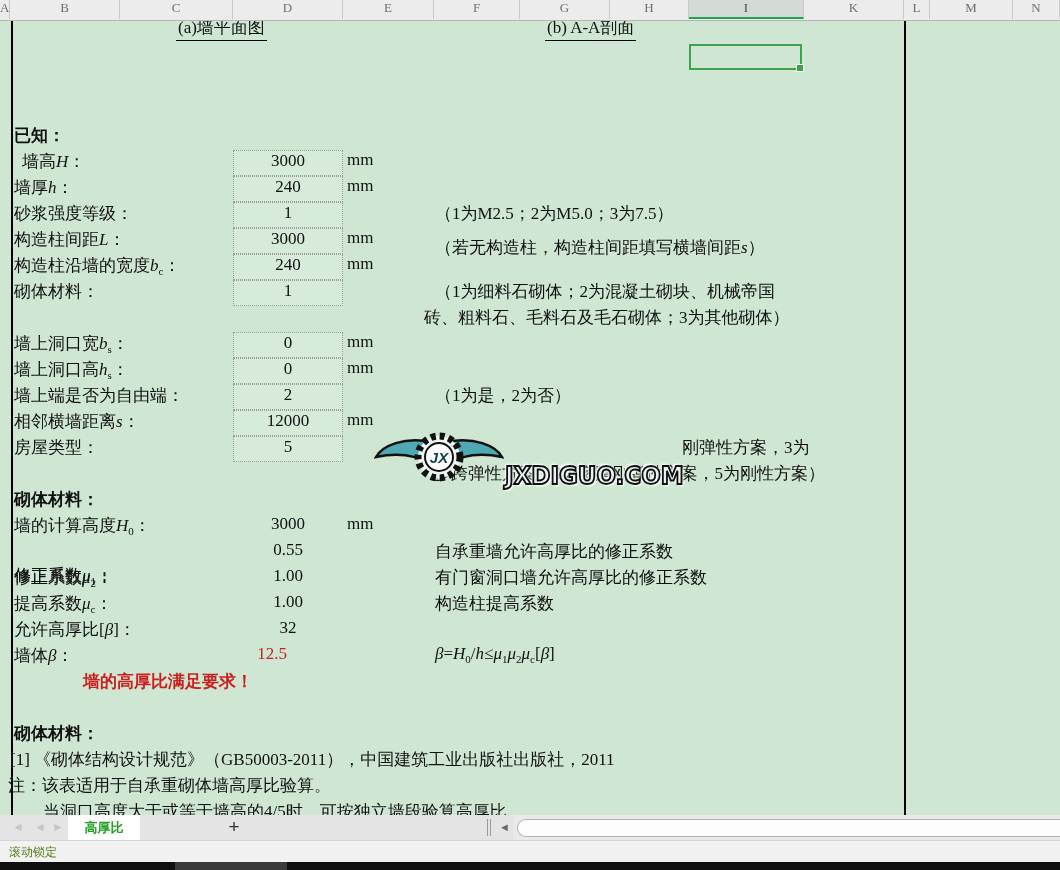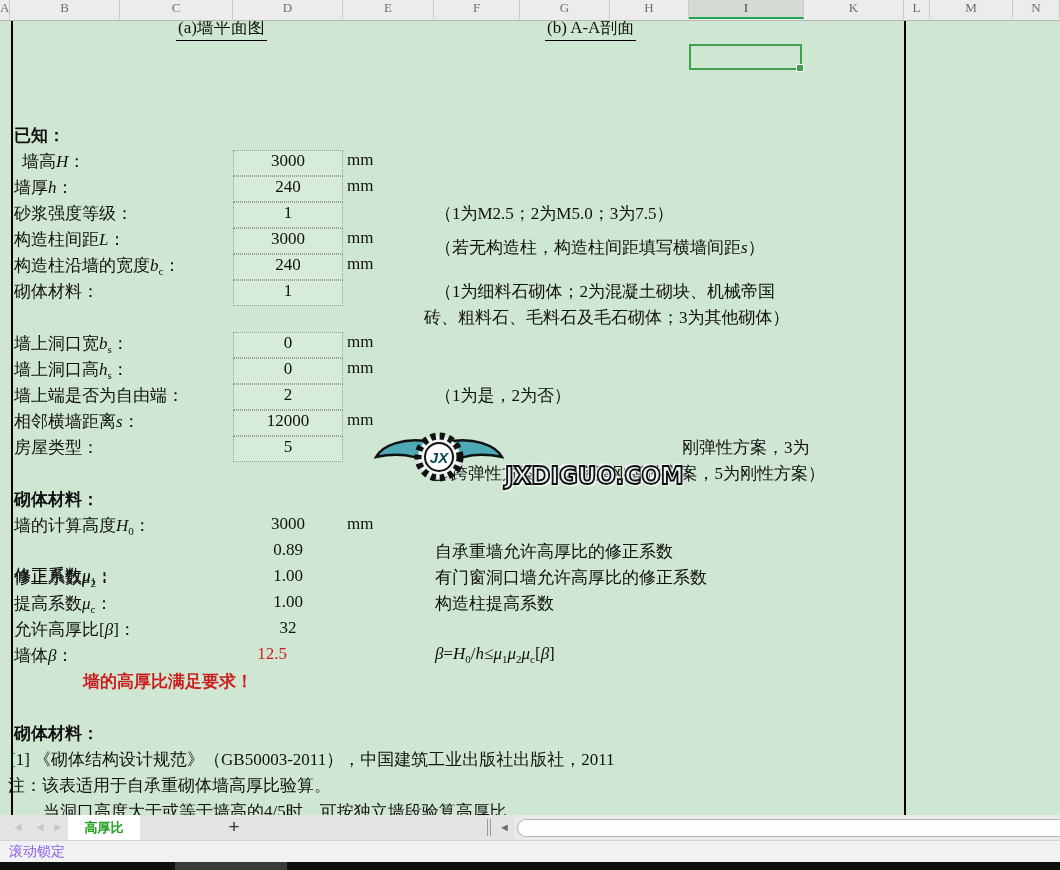--- a/index.html
+++ b/index.html
@@ -55,21 +55,21 @@
   .tab-split{position:absolute;left:487px;top:4px;width:2px;height:17px;
              border-left:1px solid #9a9a9a;border-right:1px solid #9a9a9a;}
   .hscroll-left{position:absolute;left:499px;top:0;height:25px;line-height:25px;color:#6b6b6b;font-size:11px;}
   .hscroll-track{position:absolute;left:514px;top:0;width:546px;height:25px;background:#e9e9e9;}
   .hscroll-thumb{position:absolute;left:3px;top:4px;right:0;height:16px;background:#fdfdfd;
                  border:1px solid #b3b3b3;border-right:none;border-radius:9px 0 0 9px;}
   
   .statusbar{position:absolute;left:0;top:840px;width:1060px;height:22px;background:#f1f1f1;
              border-top:1px solid #d5d5d5;z-index:11;}
   .status-text{position:absolute;left:9px;top:0;height:22px;line-height:22px;
-               font-size:14px;color:#8b5cf6;font-family:Liberation Mono, monospace;}
+               font-size:12px;color:#4d7c0f;}
   
   .taskstrip{position:absolute;left:0;top:862px;width:1060px;height:8px;background:#0f0f0f;z-index:11;}
   .taskstrip-seg{position:absolute;left:175px;top:0;width:112px;height:8px;background:#3a3a3a;}
 </style>
 </head>
 <body>
 
 <div class="screen">
 
   <div class="colheaders" id="colheaders">
@@ -133,21 +133,21 @@
         <div class="lbl" style="left: 14px; top: 416px;">房屋类型：</div>
         <div class="val box" style="left: 233px; top: 416px;">5</div>
         <div class="note" style="left: 420px; top: 416px;">为单</div>
         <div class="note" style="left: 682px; top: 416px;">刚弹性方案，3为</div>
         <div class="note" style="left: 434px; top: 442px;">多跨弹性方案，4为多跨刚弹性方案，5为刚性方案）</div>
         <div class="lbl b" style="left: 14px; top: 468px;">砌体材料：</div>
         <div class="lbl" style="left: 14px; top: 494px;">墙的计算高度<i>H</i><sub>0</sub>：</div>
         <div class="val" style="left: 233px; top: 494px;">3000</div>
         <div class="unit" style="left: 347px; top: 494px;">mm</div>
         <div class="lbl" style="left: 14px; top: 544px;">修正系数<i>μ</i><sub>1</sub>：</div>
-        <div class="val" style="left: 233px; top: 520px;">0.89</div>
+        <div class="val" style="left: 233px; top: 520px;">0.55</div>
         <div class="note" style="left: 435px; top: 520px;">自承重墙允许高厚比的修正系数</div>
         <div class="lbl" style="left: 14px; top: 546px;">修正系数<i>μ</i><sub>2</sub>：</div>
         <div class="val" style="left: 233px; top: 546px;">1.00</div>
         <div class="note" style="left: 435px; top: 546px;">有门窗洞口墙允许高厚比的修正系数</div>
         <div class="lbl" style="left: 14px; top: 572px;">提高系数<i>μ</i><sub>c</sub>：</div>
         <div class="val" style="left: 233px; top: 572px;">1.00</div>
         <div class="note" style="left: 435px; top: 572px;">构造柱提高系数</div>
         <div class="lbl" style="left: 14px; top: 598px;">允许高厚比[<i>β</i>]：</div>
         <div class="val" style="left: 233px; top: 598px;">32</div>
         <div class="lbl" style="left: 14px; top: 624px;">墙体<i>β</i>：</div>

